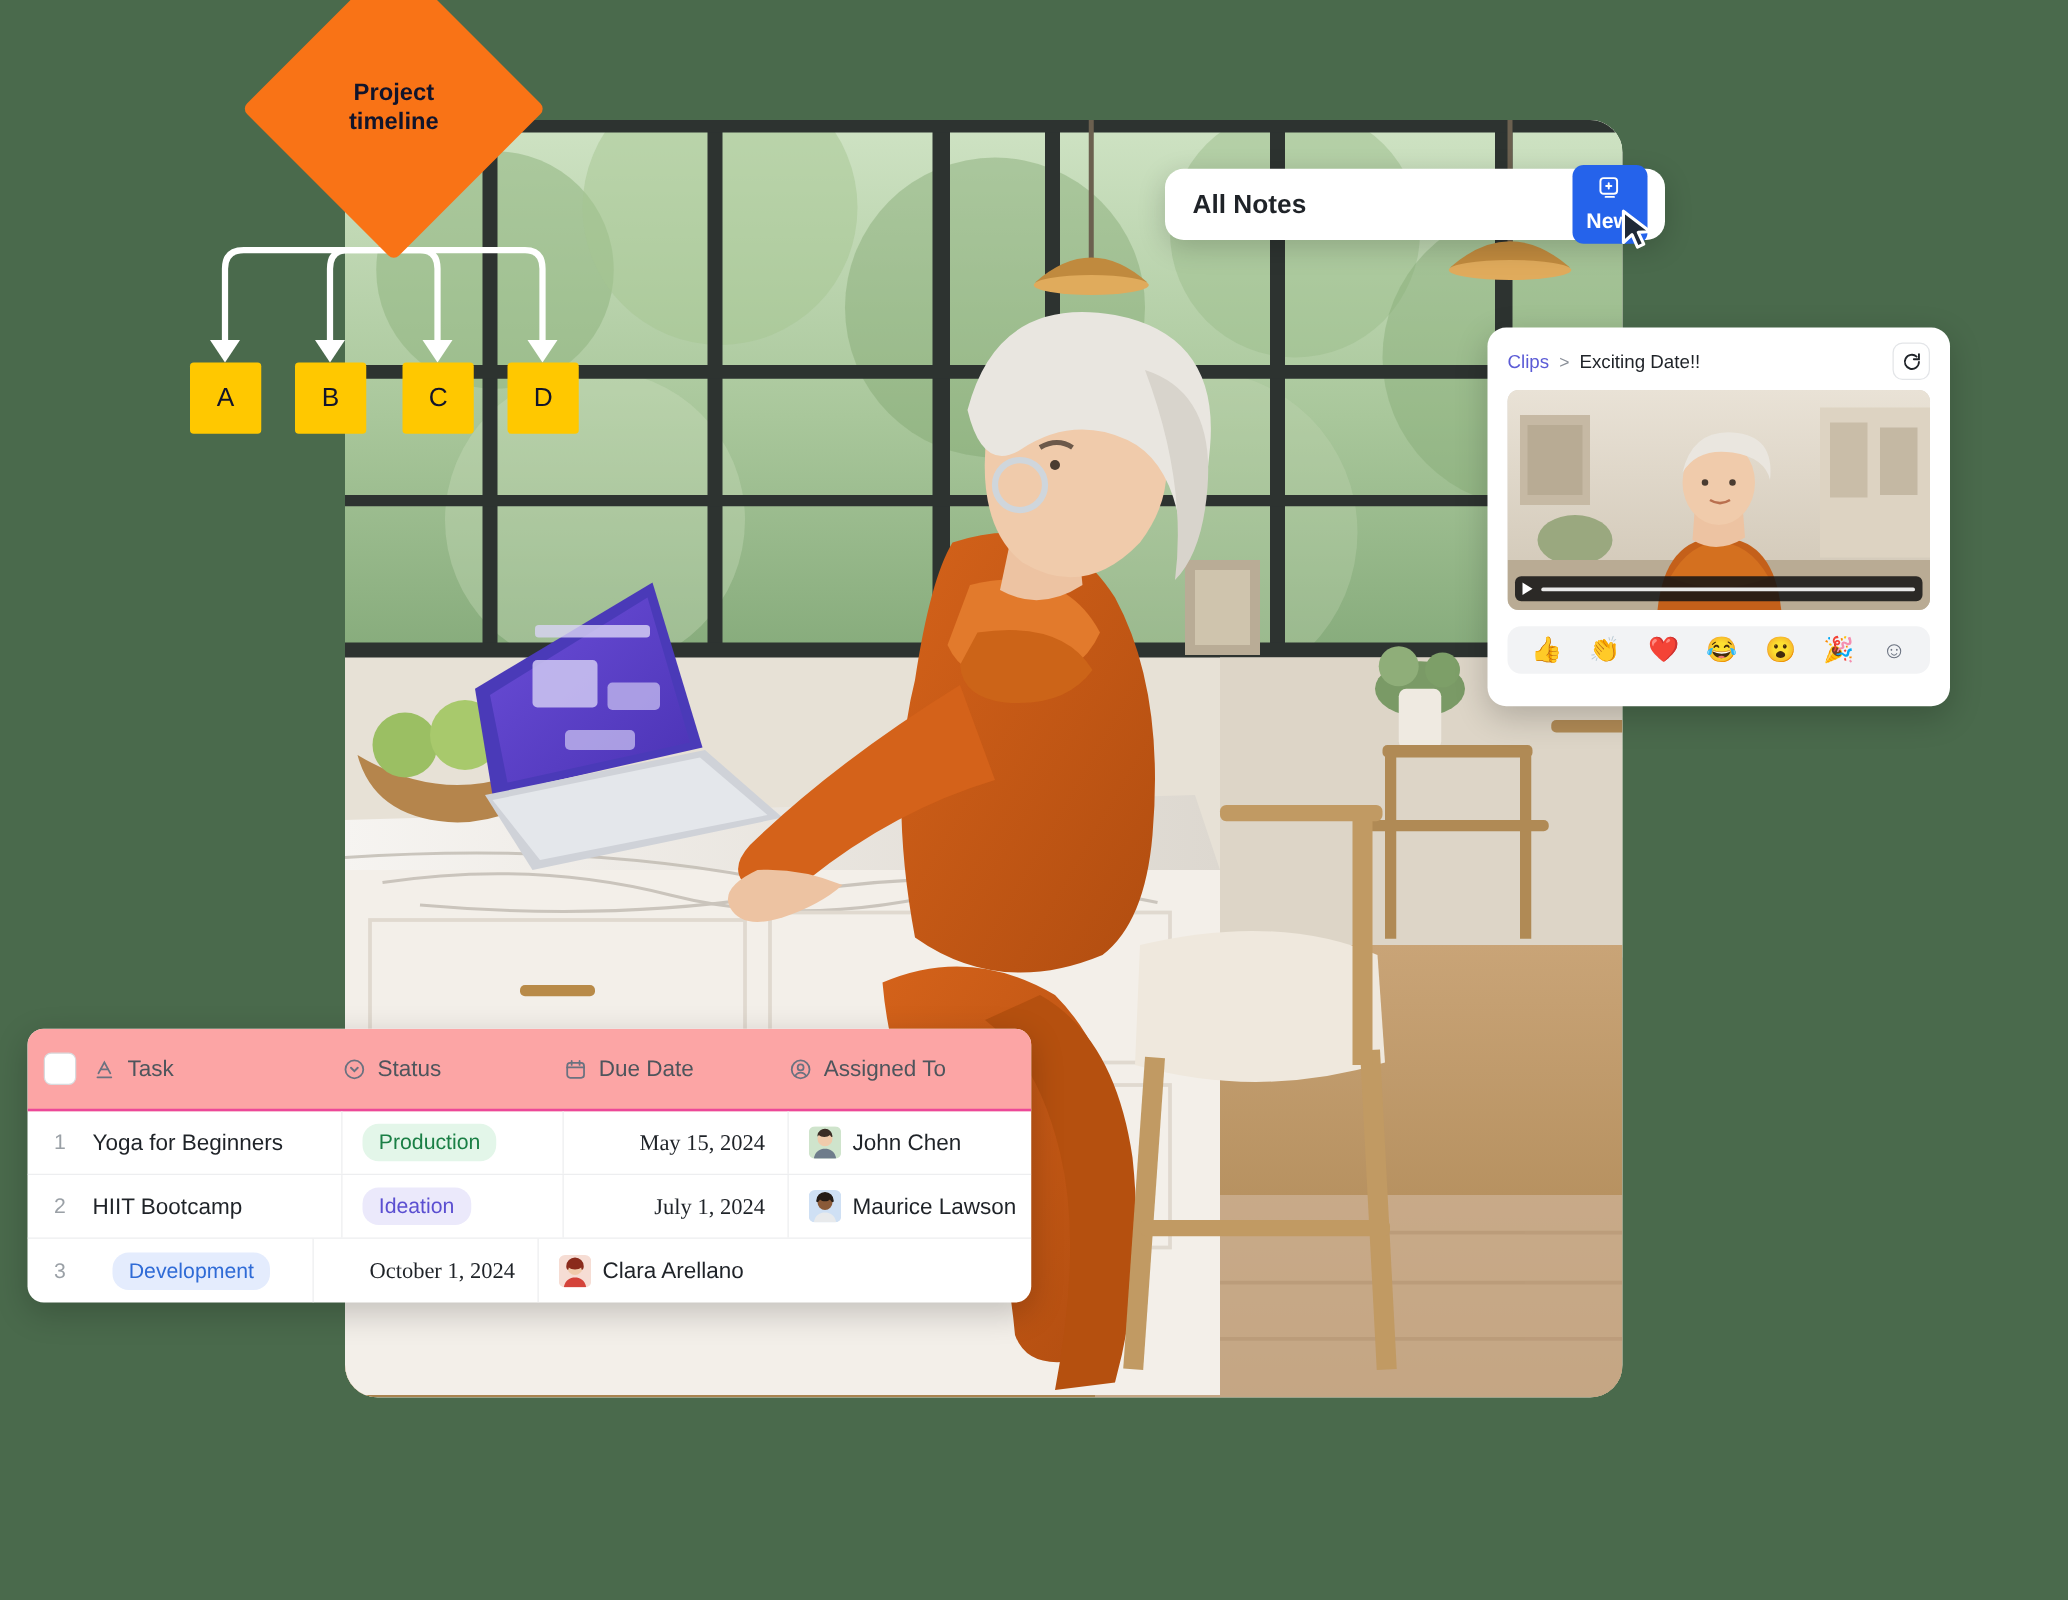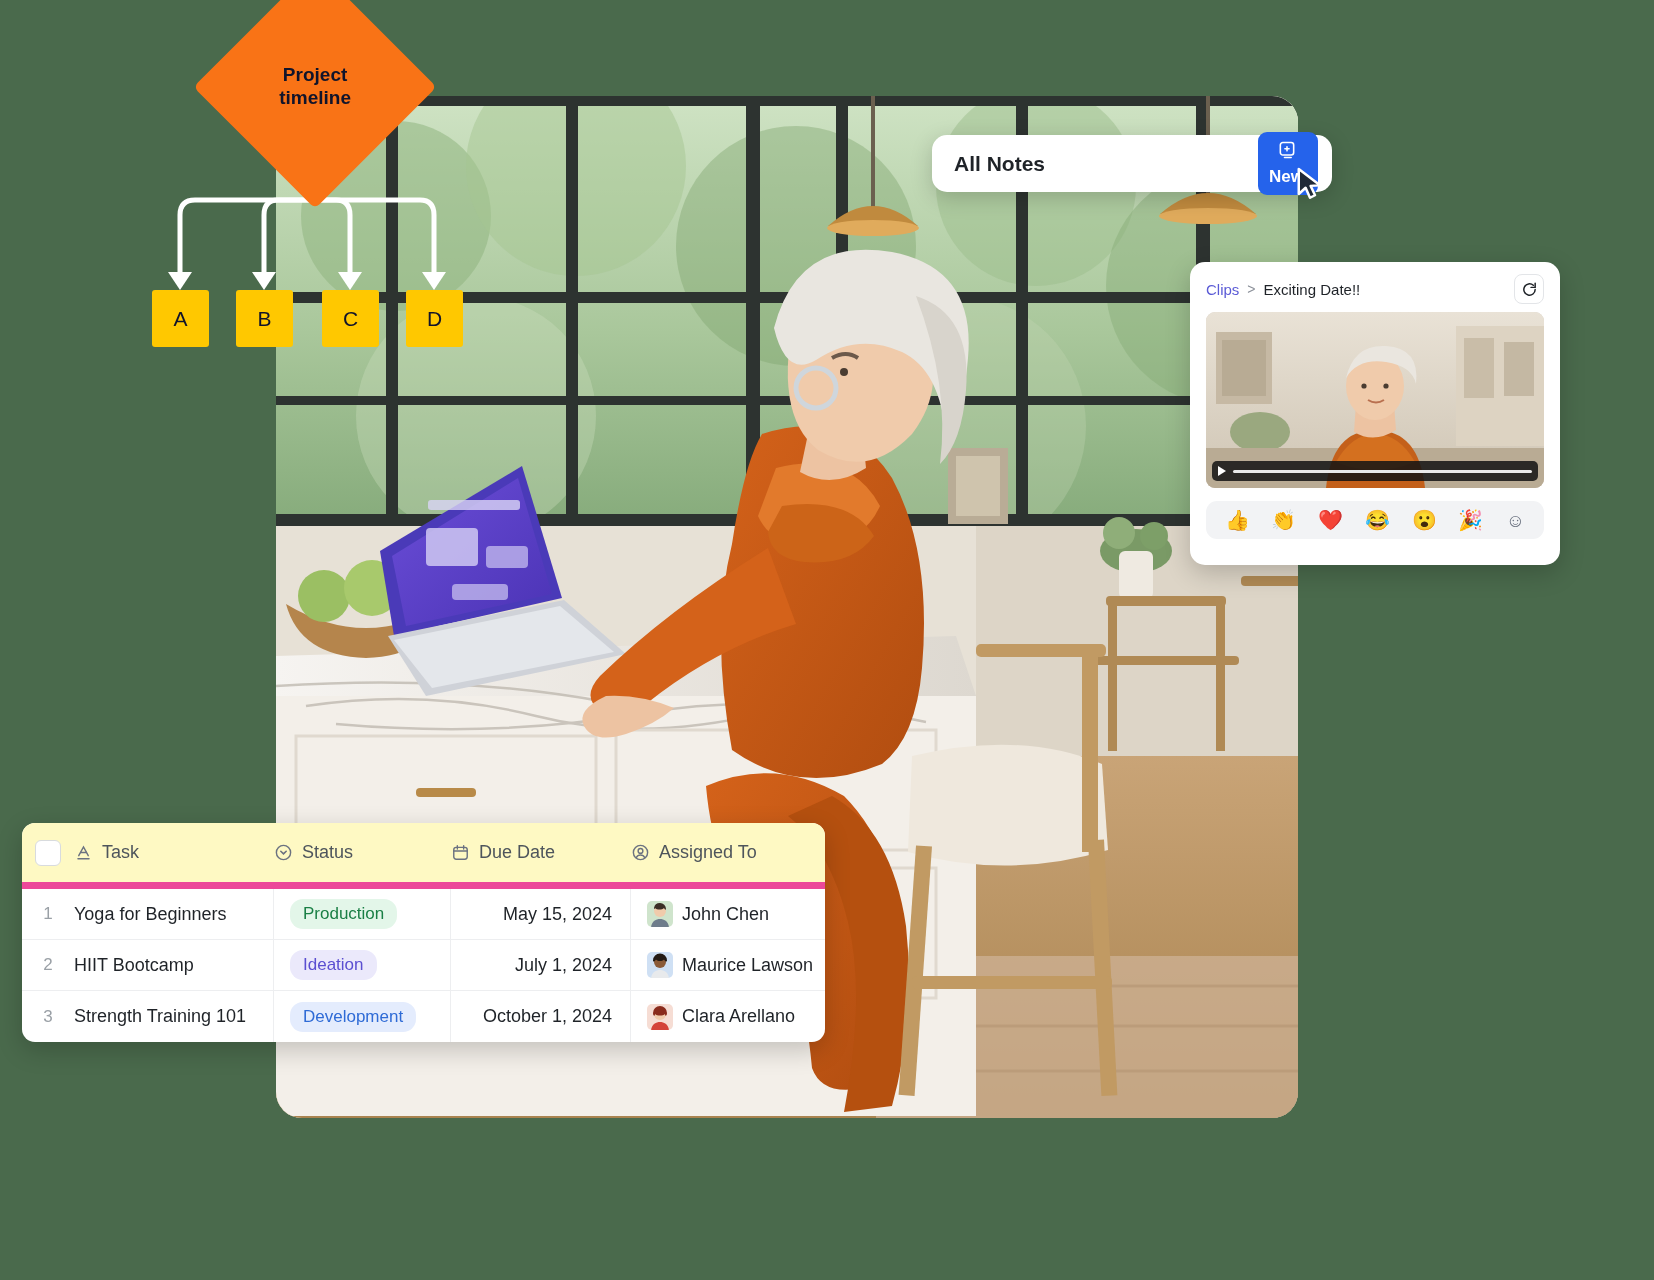--- a/index.html
+++ b/index.html
@@ -97,29 +97,29 @@
   }
   .reaction { font-size:20px; cursor:pointer; line-height:1; }
   .reaction.add { color:#6b7280; font-size:19px; }
 
   
   .table-card {
     position:absolute; left:22px; top:823px; width:803px;
     background:#fff; border-radius:13px; overflow:hidden;
     box-shadow:0 8px 26px rgba(0,0,0,.20);
   }
-  .t-head { display:flex; align-items:center; height:66px; background:#fef9c3;
-            border-bottom:7px solid #ec4899; }
+  .t-head { display:flex; align-items:center; height:66px; background:#fca5a5;
+            border-bottom:2px solid #ec4899; }
   .t-row  { display:flex; align-items:center; height:51px; border-bottom:1px solid #edeef0; }
   .t-row:last-child { border-bottom:none; }
   .c-check { width:52px; display:flex; justify-content:center; }
   .c-num   { width:52px; text-align:center; color:#9aa0a6; font-size:17px; }
   .c-task  { width:200px; font-size:18px; color:#1f2328; border-right:1px solid #edeef0; height:100%; display:flex; align-items:center; }
   .c-status{ width:177px; padding-left:16px; border-right:1px solid #edeef0; height:100%; display:flex; align-items:center; }
-  .c-date  { width:180px; padding-right:18px; text-align:left; font-size:18px; color:#1f2328; border-right:1px solid #edeef0; height:100%; display:flex; align-items:center; justify-content:flex-end; }
+  .c-date  { width:180px; padding-right:18px; text-align:left; font-size:18px; color:#1f2328; border-right:1px solid #edeef0; height:100%; display:flex; align-items:center; justify-content:flex-end;font-family:Liberation Serif, serif; }
   .c-user  { flex:1; padding-left:16px; display:flex; align-items:center; gap:9px; font-size:18px; color:#1f2328;text-align:right; }
   .h-cell { display:flex; align-items:center; gap:9px; font-size:18px; color:#4e555c; }
   .h-task  { width:200px; }
   .h-status{ width:177px; }
   .h-date  { width:180px; }
   .h-user  { flex:1; }
   .checkbox { width:26px;height:26px;border-radius:6px;background:#fff;border:1px solid #d8dbde; }
   .pill { display:inline-block; padding:5px 13px; border-radius:13px; font-size:17px; }
   .pill.production  { background:#e3f6e9; color:#1a7f45; }
   .pill.ideation    { background:#ebe9fb; color:#5b4fd1; }
@@ -477,21 +477,20 @@
           <path d="M13 1.5a7 7 0 0 1 7 7c0 2-2 1-3-1-2 2-6 2-8 0-1 2-3 3-3 1a7 7 0 0 1 7-7z" fill="#241b15"></path>
           <path d="M4 26c1-6 5-8 9-8s8 2 9 8z" fill="#e8eaec"></path>
         </svg>
       </span>
       <span>Maurice Lawson</span>
     </div>
   </div>
 
   <div class="t-row">
     <div class="c-num">3</div>
-    <div class="c-task">Strength Training 101</div>
     <div class="c-status">
       <span class="pill development">Development</span>
     </div>
     <div class="c-date">October 1, 2024</div>
     <div class="c-user">
       <span class="avatar">
         <svg viewBox="0 0 26 26" width="26" height="26">
           <rect width="26" height="26" fill="#f6ddd4"></rect>
           <circle cx="13" cy="10" r="6" fill="#f0cbab"></circle>
           <path d="M13 2a7 7 0 0 1 7 7c0 3-2 4-2 1-2 2-8 2-10 0 0 3-2 2-2-1a7 7 0 0 1 7-7z" fill="#8a2b1c"></path>

